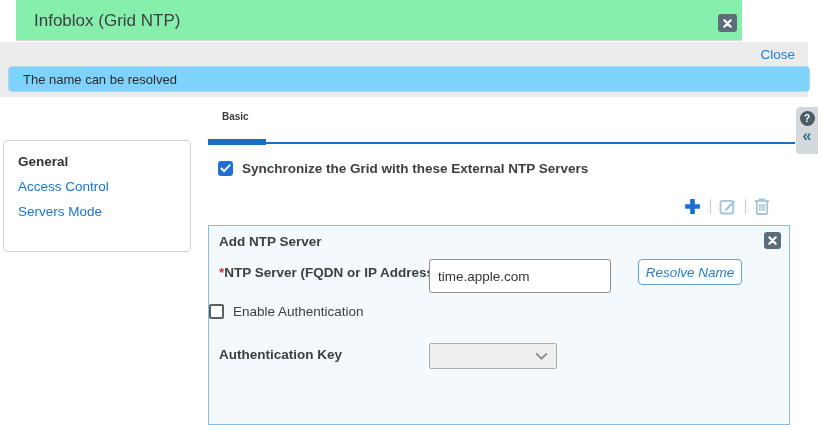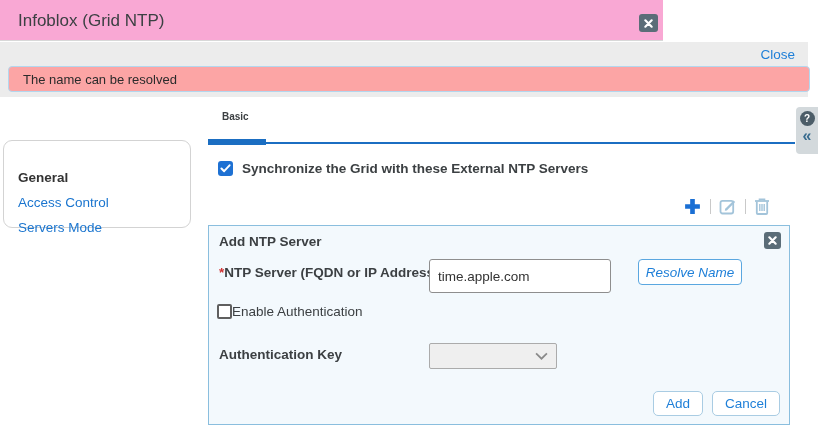--- a/index.html
+++ b/index.html
@@ -5,22 +5,22 @@
   * { margin: 0; padding: 0; box-sizing: border-box; }
   html, body { background: #fff; }
   body { font-family: "Liberation Sans", sans-serif; }
   .app {
     position: relative; width: 818px; height: 430px;
     background: #ffffff; overflow: hidden;
   }
 
   
   .title-bar {
-    position: absolute; left: 0; top: 0; width: 663px; height: 41px;
-    background: #f9a8d4; border-bottom: 1px solid #d8d8d8;
+    position: absolute; left: 16px; top: 0; width: 726px; height: 41px;
+    background: #86efac; border-bottom: 1px solid #d8d8d8;
   }
   .title {
     position: absolute; left: 18px; top: 11px;
     font-size: 17px; color: #3c4043;
   }
   .icon-btn {
     border: none; cursor: pointer; padding: 0;
     display: flex; align-items: center; justify-content: center;
   }
   .dark-close {
@@ -32,21 +32,21 @@
   .info-bar {
     position: absolute; left: 0; top: 42px; width: 808px; height: 55px;
     background: #ececec;
   }
   .close-link {
     position: absolute; right: 13px; top: 5px;
     color: #1e7fd8; font-size: 13.5px; text-decoration: none; cursor: pointer;
   }
   .message-box {
     position: absolute; left: 8px; top: 24px; width: 802px; height: 26px;
-    background: #fca5a5; border: 1px solid #b3d7ee; border-radius: 4px;
+    background: #7dd3fc; border: 1px solid #b3d7ee; border-radius: 4px;
     display: flex; align-items: center; padding-left: 14px;
   }
   .message-box span { font-size: 13px; color: #2b2b2b; }
 
   
   .tab-label {
     position: absolute; left: 222px; top: 111px;
     font-size: 10px; font-weight: bold; color: #3c4043; cursor: pointer;
   }
   .tab-underline-thin {
@@ -69,23 +69,23 @@
     color: #fff; font-size: 10px; font-weight: bold;
     display: flex; align-items: center; justify-content: center; cursor: pointer;
   }
   .collapse-glyph {
     margin-top: 2px; font-size: 16px; font-weight: bold; color: #376b8e;
     line-height: 1; cursor: pointer;
   }
 
   
   .sidebar {
-    position: absolute; left: 3px; top: 140px; width: 188px; height: 88px;
-    background: #fff; border: 1px solid #d3d3d3; border-radius: 9px;
-    padding-top: 24px;
+    position: absolute; left: 3px; top: 140px; width: 188px; height: 112px;
+    background: #fff; border: 1px solid #d3d3d3; border-radius: 4px;
+    padding-top: 8px;
   }
   .side-item {
     height: 25px; line-height: 25px; padding-left: 14px; font-size: 13.5px;
     cursor: pointer;
   }
   .side-item.active { font-weight: bold; color: #333; cursor: default; }
   .side-item.link { color: #1a75cf; }
 
   
   .sync-row {
@@ -132,22 +132,22 @@
     padding: 16px 8px;
   }
   .resolve-btn {
     position: absolute; left: 429px; top: 33px; width: 104px; height: 26px;
     background: #fff; border: 1px solid #5aa7e0; border-radius: 4px;
     color: #1e7fd8; font-size: 13.5px; cursor: pointer;
     font-family: "Liberation Sans", sans-serif;
     font-style: italic;
   }
   .auth-row {
-    position: absolute; left: 8px; top: 78px;
-    display: flex; align-items: center; gap: 0;
+    position: absolute; left: 0; top: 78px;
+    display: flex; align-items: center; gap: 9px;
   }
   .auth-label { font-size: 13.5px; color: #3c4043; }
   .authkey-label {
     position: absolute; left: 10px; top: 121px;
     font-size: 13.5px; font-weight: bold; color: #3c4043;
   }
   .select {
     position: absolute; left: 220px; top: 117px; width: 128px; height: 26px;
     background: #efefef; border: 1px solid #ababab; border-radius: 2px;
     cursor: default; display: flex; align-items: center; justify-content: flex-end;
@@ -252,19 +252,15 @@
       <span class="auth-label">Enable Authentication</span>
     </div>
 
     <div class="authkey-label">Authentication Key</div>
     <div class="select">
       <svg width="13" height="8" viewBox="0 0 12 7">
         <path d="M1 1 L6 6 L11 1" stroke="#8a8a8a" stroke-width="1.6" fill="none"></path>
       </svg>
     </div>
 
-    <div class="panel-buttons">
-      <button class="blue-btn">Add</button>
-      <button class="blue-btn">Cancel</button>
-    </div>
   </div>
 
 </div>
 
 </body></html>

